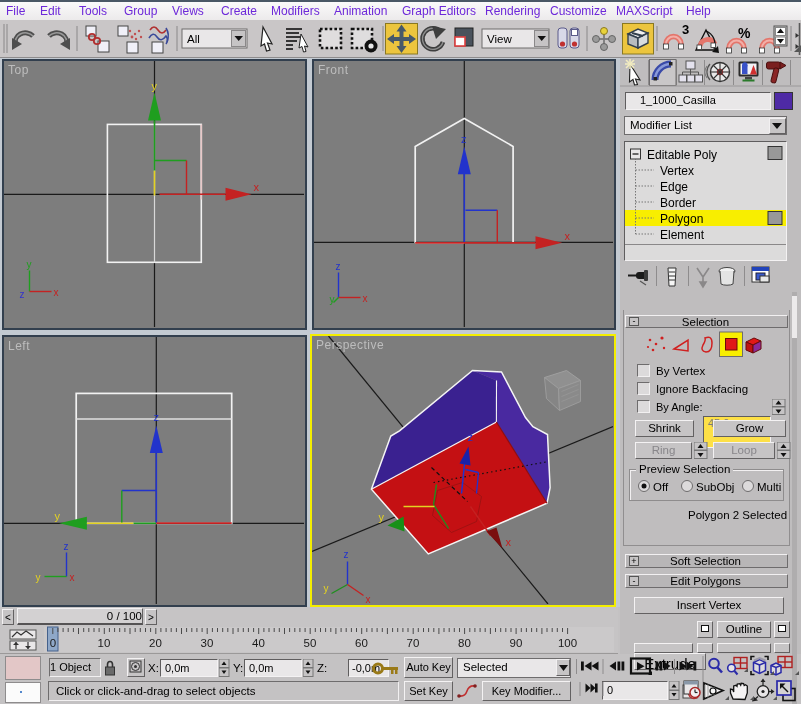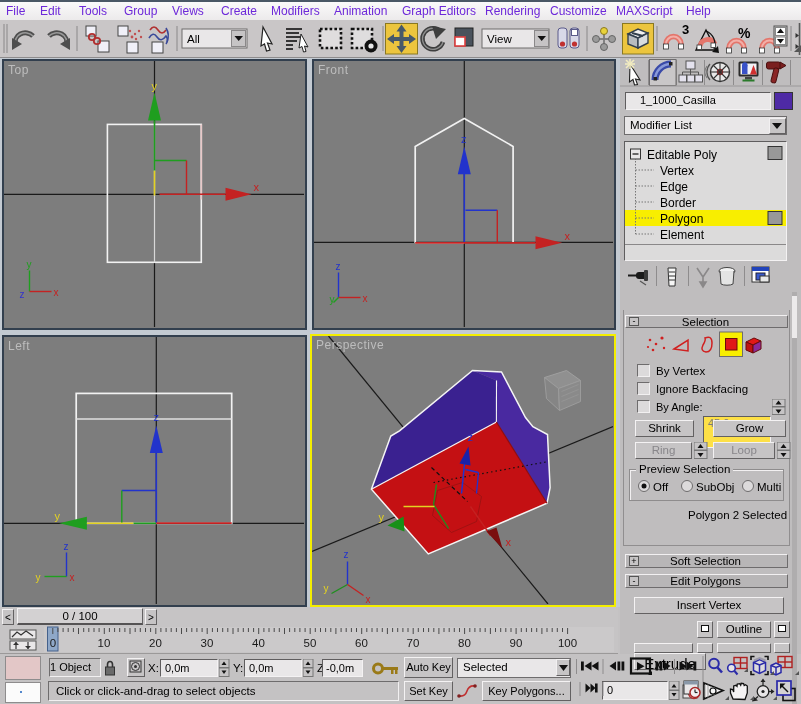--- a/index.html
+++ b/index.html
@@ -523,21 +523,21 @@
 <div class="abs btn" style="left:634px;top:653px;width:72px;height:17px;padding-top:1px;font-size:15px">Extrude</div>
 <div class="abs btn" style="left:697px;top:620.5px;width:16px;height:17px"><span style="display:inline-block;width:8px;height:7px;border:1.5px solid #111;background:#FFF;margin-top:3px"></span></div>
 <div class="abs btn" style="left:717px;top:620.5px;width:54px;height:17px;padding-top:1px;font-size:11.5px">Outline</div>
 <div class="abs btn" style="left:774px;top:620.5px;width:16px;height:17px"><span style="display:inline-block;width:8px;height:7px;border:1.5px solid #111;background:#FFF;margin-top:3px"></span></div>
 <div class="abs btn" style="left:634px;top:642.5px;width:59px;height:10px"></div>
 <div class="abs btn" style="left:697px;top:642.5px;width:16px;height:10px"></div>
 <div class="abs btn" style="left:717px;top:642.5px;width:54px;height:10px"></div>
 <div class="abs btn" style="left:774px;top:642.5px;width:16px;height:10px"></div>
 
 <div class="abs btn" style="left:2px;top:608.5px;width:12px;height:16px;font-size:10px;line-height:15px">&lt;</div>
-<div class="abs" style="left:17px;top:608px;width:126px;height:17px;background:#D3D1D2;border-top:1px solid #F4F2F3;border-left:1px solid #F4F2F3;border-bottom:2px solid #555354;border-right:1px solid #636162;text-align:center;font-size:11.5px;line-height:15px">0 / 100</div>
+<div class="abs" style="left:17px;top:608px;width:126px;height:17px;background:#D3D1D2;border-top:1px solid #F4F2F3;border-left:1px solid #F4F2F3;border-bottom:2px solid #555354;border-right:1px solid #636162;text-align:right;font-size:11.5px;line-height:15px">0 / 100</div>
 <div class="abs btn" style="left:145px;top:608.5px;width:12px;height:16px;font-size:10px;line-height:15px">&gt;</div>
 
 <svg class="abs" style="left:0;top:626px" width="618" height="28" viewBox="0 626 618 28">
 <rect x="0" y="626" width="618" height="28" fill="#C6C4C5"></rect>
 <rect x="44" y="627" width="570" height="25" fill="#CBC9CA"></rect>
 <rect x="47.5" y="627" width="10.5" height="24" fill="#8FA8C8" stroke="#44618C"></rect>
 <g stroke="#3A3A3A" stroke-width="1"></g>
 <line x1="0" y1="653.5" x2="618" y2="653.5" stroke="#9B9999"></line>
 <g fill="#1A1A1A" font-size="11.5" text-anchor="middle">
 <text x="53" y="647">0</text>
@@ -691,21 +691,21 @@
   </svg>
 <div class="abs t11" style="left:233px;top:662px;font-size:11.5px">Y:</div>
 <div class="abs fld" style="left:244px;top:658.5px;width:58px;height:18px;background:#E9E7E8;padding:2px 0 0 4px">0,0m</div>
 <svg class="abs" style="left:303px;top:658.5px" width="11" height="18">
     <rect x="0" y="0" width="10" height="8.5" fill="#C6C4C5" stroke="#777"></rect>
     <rect x="0" y="9" width="10" height="8.5" fill="#C6C4C5" stroke="#777"></rect>
     <polygon points="2.5,6 7.5,6 5,2.5" fill="#111"></polygon>
     <polygon points="2.5,11.5 7.5,11.5 5,15" fill="#111"></polygon>
   </svg>
 <div class="abs t11" style="left:317px;top:662px;font-size:11.5px">Z:</div>
-<div class="abs fld" style="left:322px;top:658.5px;width:41px;height:18px;background:#E9E7E8;padding:2px 0 0 3px">-0,0m</div>
+<div class="abs fld" style="left:348px;top:658.5px;width:41px;height:18px;background:#E9E7E8;padding:2px 0 0 3px">-0,0m</div>
 <svg class="abs" style="left:372px;top:661px" width="28" height="15" viewBox="0 0 28 15">
 <circle cx="6" cy="7.5" r="4.5" fill="none" stroke="#9A7A18" stroke-width="3"></circle>
 <rect x="10" y="6" width="16" height="3" fill="#9A7A18"></rect>
 <rect x="19" y="9" width="2.5" height="4" fill="#9A7A18"></rect>
     <rect x="23" y="9" width="2.5" height="4" fill="#9A7A18"></rect>
 </svg>
 <div class="abs btn" style="left:404px;top:656.5px;width:49px;height:21px;padding-top:3px">Auto Key</div>
 <div class="abs" style="left:457px;top:657.5px;width:114px;height:20px;background:#E9E7E8;border:1px solid #6E6C6D"></div>
 <div class="abs t11" style="left:463px;top:661px;font-size:11.5px">Selected</div>
 <div class="abs" style="left:555.5px;top:659px;width:14px;height:17px;background:#C6C4C5;border-top:1px solid #F2F0F1;border-left:1px solid #F2F0F1;border-bottom:1px solid #636162;border-right:1px solid #636162"></div>
@@ -713,21 +713,21 @@
     <polygon points="1,1 10,1 5.5,7" fill="#111"></polygon>
   </svg>
 
 <div class="abs sunk t11" style="left:48px;top:681px;width:351px;height:20px;padding:3px 7px 0 7px;font-size:11.5px">Click or click-and-drag to select objects</div>
 <div class="abs btn" style="left:404px;top:680.5px;width:49px;height:20px;padding-top:3px">Set Key</div>
 <svg class="abs" style="left:456px;top:682px" width="22" height="18">
     <path d="M3 14 q6 1 8 -5 q2 -6 8 -5" fill="none" stroke="#C03030" stroke-width="1.6"></path>
     <circle cx="3" cy="14" r="1.8" fill="#802020"></circle>
     <circle cx="19" cy="4" r="1.8" fill="#802020"></circle>
   </svg>
-<div class="abs btn" style="left:482px;top:680.5px;width:89px;height:20px;padding-top:3px">Key Polygons...</div>
+<div class="abs btn" style="left:482px;top:680.5px;width:89px;height:20px;padding-top:3px">Key Modifier...</div>
 <div class="abs fld" style="left:602px;top:680.5px;width:66px;height:19px;background:#E9E7E8;padding:2px 0 0 4px">0</div>
 <svg class="abs" style="left:668.5px;top:680.5px" width="11" height="19">
     <rect x="0" y="0" width="10" height="9" fill="#C6C4C5" stroke="#777"></rect>
     <rect x="0" y="9.5" width="10" height="9" fill="#C6C4C5" stroke="#777"></rect>
     <polygon points="2.5,6.5 7.5,6.5 5,3" fill="#111"></polygon>
     <polygon points="2.5,12 7.5,12 5,15.5" fill="#111"></polygon>
   </svg>
 <svg class="abs" style="left:682px;top:681px" width="19" height="19">
     <rect x="1" y="4" width="14" height="13" fill="#E9E7E8" stroke="#444"></rect>
     <circle cx="12" cy="12" r="5.5" fill="#F4F4F4" stroke="#B03030" stroke-width="1.4"></circle>

